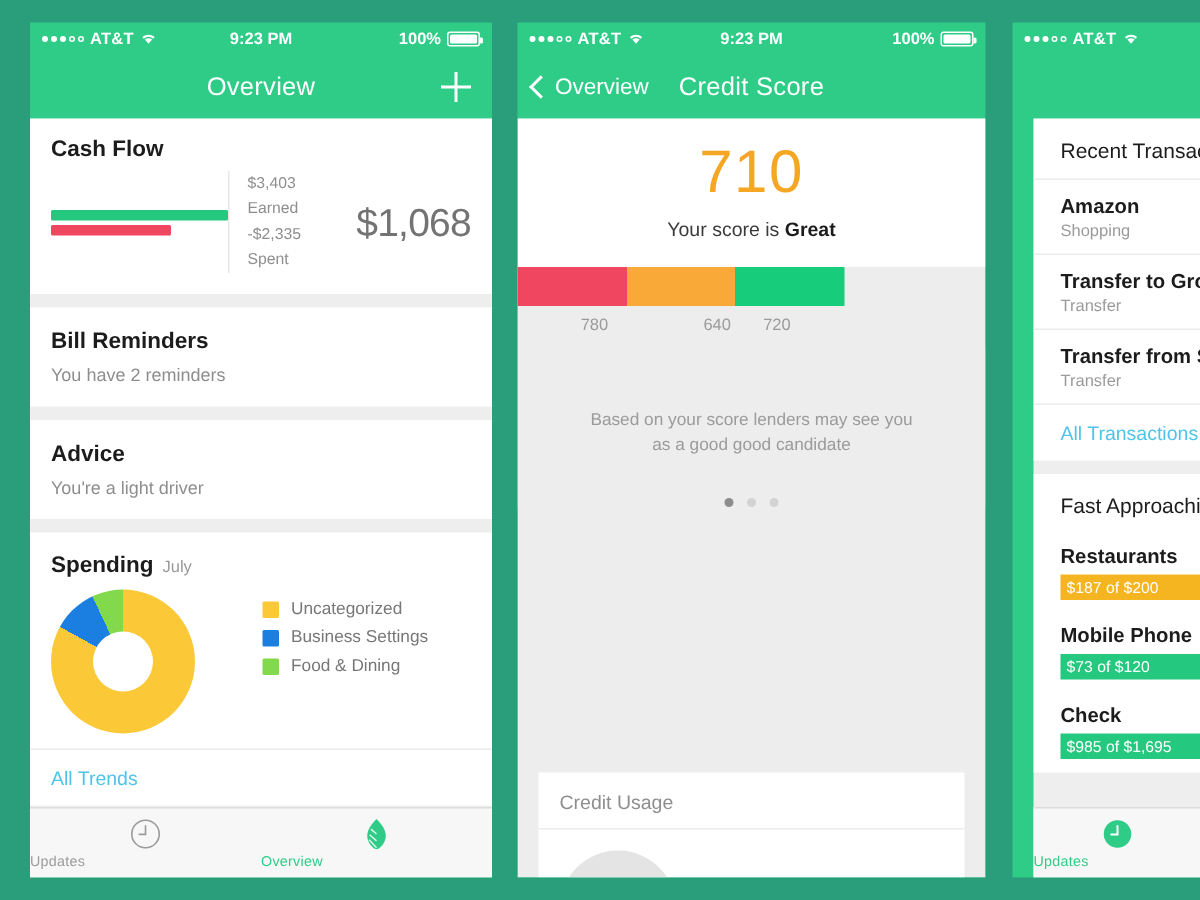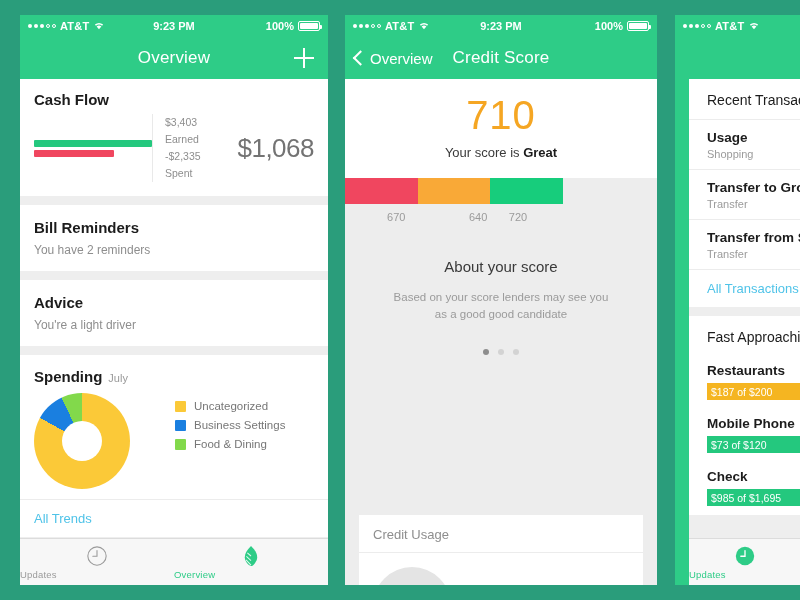--- a/index.html
+++ b/index.html
@@ -320,27 +320,26 @@
           <span>Your score is </span><b>Great</b>
         </div>
       </div>
 
       <div class="score-bar" id="score-bar">
           <div class="seg" style="background: rgb(240, 70, 95); width: 31%;"></div>
           <div class="seg" style="background: rgb(249, 169, 55); width: 31%;"></div>
           <div class="seg" style="background: rgb(23, 205, 124); width: 31%;"></div>
         </div>
       <div class="score-ticks" id="score-ticks">
-          <div class="tick" style="left: 18%;">670</div>
+          <div class="tick" style="left: 18%;">780</div>
           <div class="tick" style="left: 44%; margin-left: 21px;">640</div>
           <div class="tick" style="left: 70%;">720</div>
         </div>
 
       <div class="about">
-        <div class="about-h">About your score</div>
         <div class="about-p">
           <div>Based on your score lenders may see you</div>
           <div>as a good good candidate</div>
         </div>
         <div class="pager" id="pager">
             <span class="pdot on"></span>
             <span class="pdot"></span>
             <span class="pdot"></span>
           </div>
       </div>
@@ -374,21 +373,21 @@
       </div>
     </div>
 
     <div class="navbar"></div>
 
     <div class="content" style="left:14px;">
       <div class="p3-card">
         <div class="p3-head">Recent Transactions</div>
         <div id="p3-rows">
             <div class="p3-row">
-              <div class="t">Usage</div>
+              <div class="t">Amazon</div>
               <div class="s">Shopping</div>
             </div>
             <div class="p3-row">
               <div class="t">Transfer to Growth</div>
               <div class="s">Transfer</div>
             </div>
             <div class="p3-row">
               <div class="t">Transfer from Spending</div>
               <div class="s">Transfer</div>
             </div>

